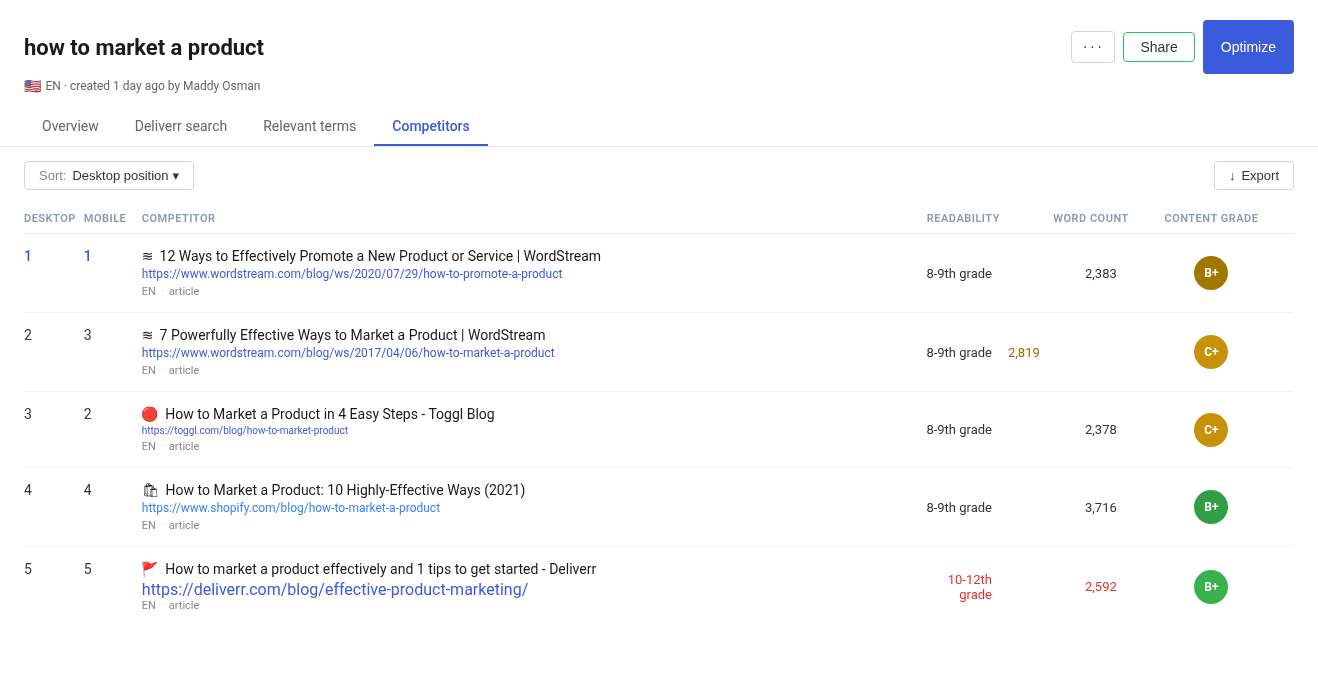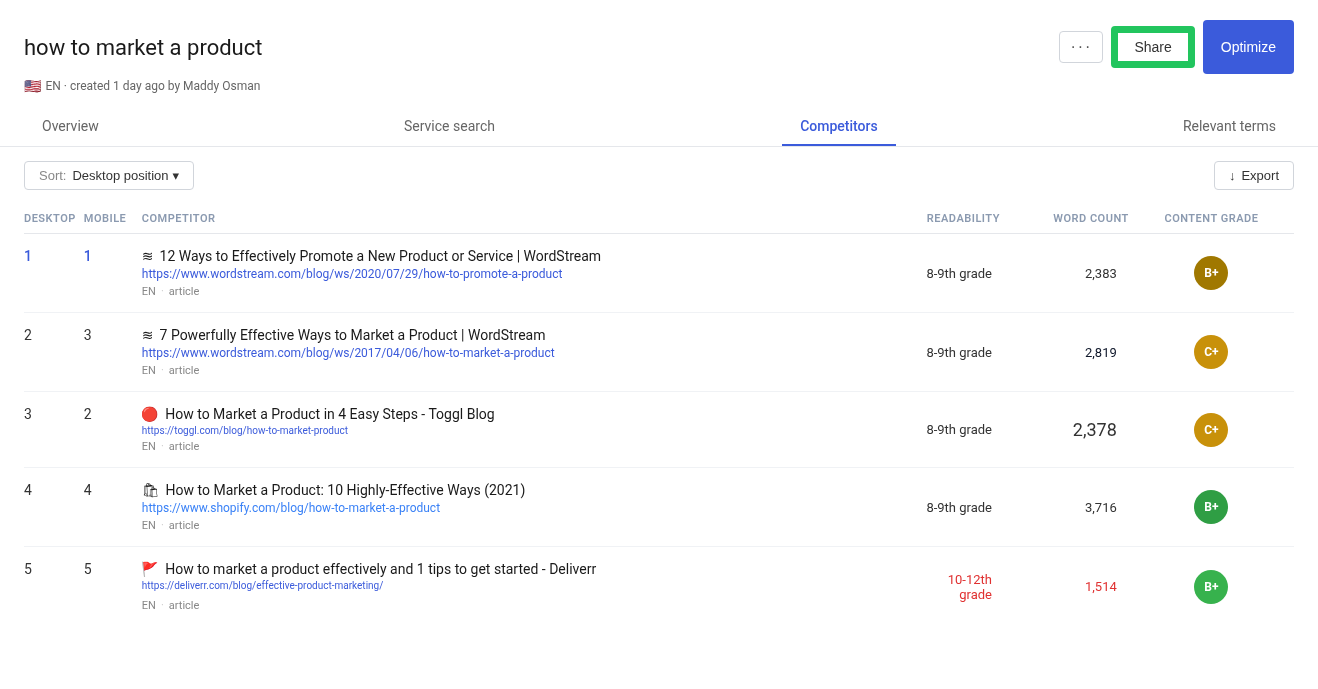--- a/index.html
+++ b/index.html
@@ -1,28 +1,28 @@
 <!DOCTYPE html>
 <html><head>
   <meta charset="utf-8">
   <style>
     * { box-sizing: border-box; margin: 0; padding: 0; }
     body { font-family: -apple-system, BlinkMacSystemFont, 'Segoe UI', Roboto, sans-serif; background: #fff; color: #333; font-size: 14px; }
 
     .header { padding: 20px 24px 0; border-bottom: 1px solid #e5e7eb; }
     .header-top { display: flex; align-items: center; justify-content: space-between; margin-bottom: 4px; }
-    .page-title { font-size: 22px; font-weight: 400; color: #1a1a1a; }
+    .page-title { font-size: 22px; font-weight: 700; color: #1a1a1a; }
     .header-actions { display: flex; align-items: center; gap: 8px; }
     .btn-more { background: none; border: 1px solid #d1d5db; border-radius: 4px; padding: 6px 10px; cursor: pointer; color: #555; font-size: 16px; letter-spacing: 2px; }
-    .btn-share { background: none; border: 7px solid #22c55e; border-radius: 4px; padding: 6px 16px; cursor: pointer; color: #333; font-size: 14px; }
+    .btn-share { background: none; border: 1px solid #22c55e; border-radius: 4px; padding: 6px 16px; cursor: pointer; color: #333; font-size: 14px; }
     .btn-optimize { background: #3b5bdb; border: none; border-radius: 4px; padding: 19px 18px; cursor: pointer; color: #fff; font-size: 14px; font-weight: 500; }
     .meta { font-size: 12px; color: #666; margin-bottom: 14px; display: flex; align-items: center; gap: 4px; }
     .flag { font-size: 14px; }
 
-    .tabs { display: flex; gap: 0; justify-content: space-between; }
+    .tabs { display: flex; gap: 0; }
     .tab { padding: 10px 18px; cursor: pointer; font-size: 14px; color: #666; border-bottom: 2px solid transparent; text-decoration: none; }
     .tab.active { color: #3b5bdb; border-bottom: 2px solid #3b5bdb; font-weight: 500; }
 
     .toolbar { display: flex; align-items: center; justify-content: space-between; padding: 14px 24px; }
     .sort-btn { border: 1px solid #d1d5db; border-radius: 4px; padding: 6px 14px; background: #fff; cursor: pointer; font-size: 13px; color: #333; display: flex; align-items: center; gap: 4px; }
     .sort-btn .label { color: #888; margin-right: 2px; }
     .export-btn { border: 1px solid #d1d5db; border-radius: 4px; padding: 6px 14px; background: #fff; cursor: pointer; font-size: 13px; color: #333; display: flex; align-items: center; gap: 6px; }
 
     .table-wrap { padding: 0 24px; }
     table { width: 100%; border-collapse: collapse; }
@@ -45,23 +45,23 @@
       <button class="btn-share">Share</button>
       <button class="btn-optimize">Optimize</button>
     </div>
   </div>
   <div class="meta">
     <span class="flag">🇺🇸</span>
     <span>EN · created 1 day ago by Maddy Osman</span>
   </div>
   <nav class="tabs">
     <a class="tab">Overview</a>
-    <a class="tab">Service search</a>
+    <a class="tab">Deliverr search</a>
+    <a class="tab">Relevant terms</a>
     <a class="tab active">Competitors</a>
-    <a class="tab">Relevant terms</a>
   </nav>
 </div>
 
 <div class="toolbar">
   <button class="sort-btn">
     <span class="label">Sort:</span>
     <span>Desktop position</span>
     <span>▾</span>
   </button>
   <button class="export-btn">
@@ -111,40 +111,40 @@
               <span>7 Powerfully Effective Ways to Market a Product | WordStream</span>
             </div>
             <a href="#" style="color: rgb(59, 91, 219); font-size: 12px; display: block; margin-bottom: 4px; text-decoration: none;">https://www.wordstream.com/blog/ws/2017/04/06/how-to-market-a-product</a>
             <div style="display: flex; align-items: center; gap: 5px; font-size: 11px; color: rgb(136, 136, 136);">
               <span>EN</span>
               <span style="color: rgb(204, 204, 204);">·</span>
               <span>article</span>
             </div>
           </td>
           <td style="text-align: right; font-size: 13px; padding-right: 16px; vertical-align: middle; color: rgb(51, 51, 51);">8-9th grade</td>
-          <td style="text-align: right; font-size: 13px; padding-right: 20px; vertical-align: middle; color: #0f172a;">2,819</td>
+          <td style="text-align: left; font-size: 13px; padding-right: 20px; vertical-align: middle; color: #a16207;">2,819</td>
           <td style="text-align: center; vertical-align: middle;"><span style="display: inline-flex; align-items: center; justify-content: center; width: 34px; height: 34px; border-radius: 50%; font-size: 12px; font-weight: 700; color: rgb(255, 255, 255); background: rgb(200, 145, 10);">C+</span></td>
         </tr>
         <tr>
           <td style="font-size: 14px; color: rgb(51, 51, 51); width: 48px;">3</td>
           <td style="font-size: 14px; color: rgb(51, 51, 51); width: 58px;">2</td>
           <td style="min-width: 480px;">
             <div style="font-size: 14px; color: rgb(26, 26, 26); margin-bottom: 3px; display: flex; align-items: center; gap: 6px;">
               <span style="font-size: 14px;">🔴</span>
               <span>How to Market a Product in 4 Easy Steps - Toggl Blog</span>
             </div>
             <a href="#" style="color: rgb(59, 91, 219); font-size: 10px; display: block; margin-bottom: 4px; text-decoration: none;">https://toggl.com/blog/how-to-market-product</a>
             <div style="display: flex; align-items: center; gap: 5px; font-size: 11px; color: rgb(136, 136, 136);">
               <span>EN</span>
               <span style="color: rgb(204, 204, 204);">·</span>
               <span>article</span>
             </div>
           </td>
           <td style="text-align: right; font-size: 13px; padding-right: 16px; vertical-align: middle; color: rgb(51, 51, 51);">8-9th grade</td>
-          <td style="text-align: right; font-size: 18px; padding-right: 20px; vertical-align: middle; color: rgb(51, 51, 51);">2,378</td>
+          <td style="text-align: right; font-size: 13px; padding-right: 20px; vertical-align: middle; color: rgb(51, 51, 51);">2,378</td>
           <td style="text-align: center; vertical-align: middle;"><span style="display: inline-flex; align-items: center; justify-content: center; width: 34px; height: 34px; border-radius: 50%; font-size: 12px; font-weight: 700; color: rgb(255, 255, 255); background: rgb(200, 145, 10);">C+</span></td>
         </tr>
         <tr>
           <td style="font-size: 14px; color: rgb(51, 51, 51); width: 48px;">4</td>
           <td style="font-size: 14px; color: rgb(51, 51, 51); width: 58px;">4</td>
           <td style="min-width: 480px;">
             <div style="font-size: 14px; color: rgb(26, 26, 26); margin-bottom: 3px; display: flex; align-items: center; gap: 6px;">
               <span style="font-size: 14px;">🛍</span>
               <span>How to Market a Product: 10 Highly-Effective Ways (2021)</span>
             </div>
@@ -160,29 +160,29 @@
           <td style="text-align: center; vertical-align: middle;"><span style="display: inline-flex; align-items: center; justify-content: center; width: 34px; height: 34px; border-radius: 50%; font-size: 12px; font-weight: 700; color: rgb(255, 255, 255); background: rgb(47, 158, 68);">B+</span></td>
         </tr>
         <tr>
           <td style="font-size: 14px; color: rgb(51, 51, 51); width: 48px;">5</td>
           <td style="font-size: 14px; color: rgb(51, 51, 51); width: 58px;">5</td>
           <td style="min-width: 480px;">
             <div style="font-size: 14px; color: rgb(26, 26, 26); margin-bottom: 3px; display: flex; align-items: center; gap: 6px;">
               <span style="font-size: 14px;">🚩</span>
               <span>How to market a product effectively and 1 tips to get started - Deliverr</span>
             </div>
-            <a href="#" style="color: rgb(59, 91, 219); font-size: 10px; display: block; margin-bottom: 8px; text-decoration: none;">https://deliverr.com/blog/effective-product-marketing/</a>
+            <a href="#" style="color: rgb(59, 91, 219); font-size: 16px; display: block; margin-bottom: 0; text-decoration: none;">https://deliverr.com/blog/effective-product-marketing/</a>
             <div style="display: flex; align-items: center; gap: 5px; font-size: 11px; color: rgb(136, 136, 136);">
               <span>EN</span>
               <span style="color: rgb(204, 204, 204);">·</span>
               <span>article</span>
             </div>
           </td>
           <td style="text-align: right; font-size: 13px; padding-right: 16px; vertical-align: middle; color: rgb(224, 49, 49);">
             <div>10-12th</div>
             <div>grade</div>
           </td>
-          <td style="text-align: right; font-size: 13px; padding-right: 20px; vertical-align: middle; color: rgb(224, 49, 49);">1,514</td>
+          <td style="text-align: right; font-size: 13px; padding-right: 20px; vertical-align: middle; color: rgb(224, 49, 49);">2,592</td>
           <td style="text-align: center; vertical-align: middle;"><span style="display: inline-flex; align-items: center; justify-content: center; width: 34px; height: 34px; border-radius: 50%; font-size: 12px; font-weight: 700; color: rgb(255, 255, 255); background: rgb(55, 178, 77);">B+</span></td>
         </tr>
       </tbody>
   </table>
 </div>
 
 </body></html>

